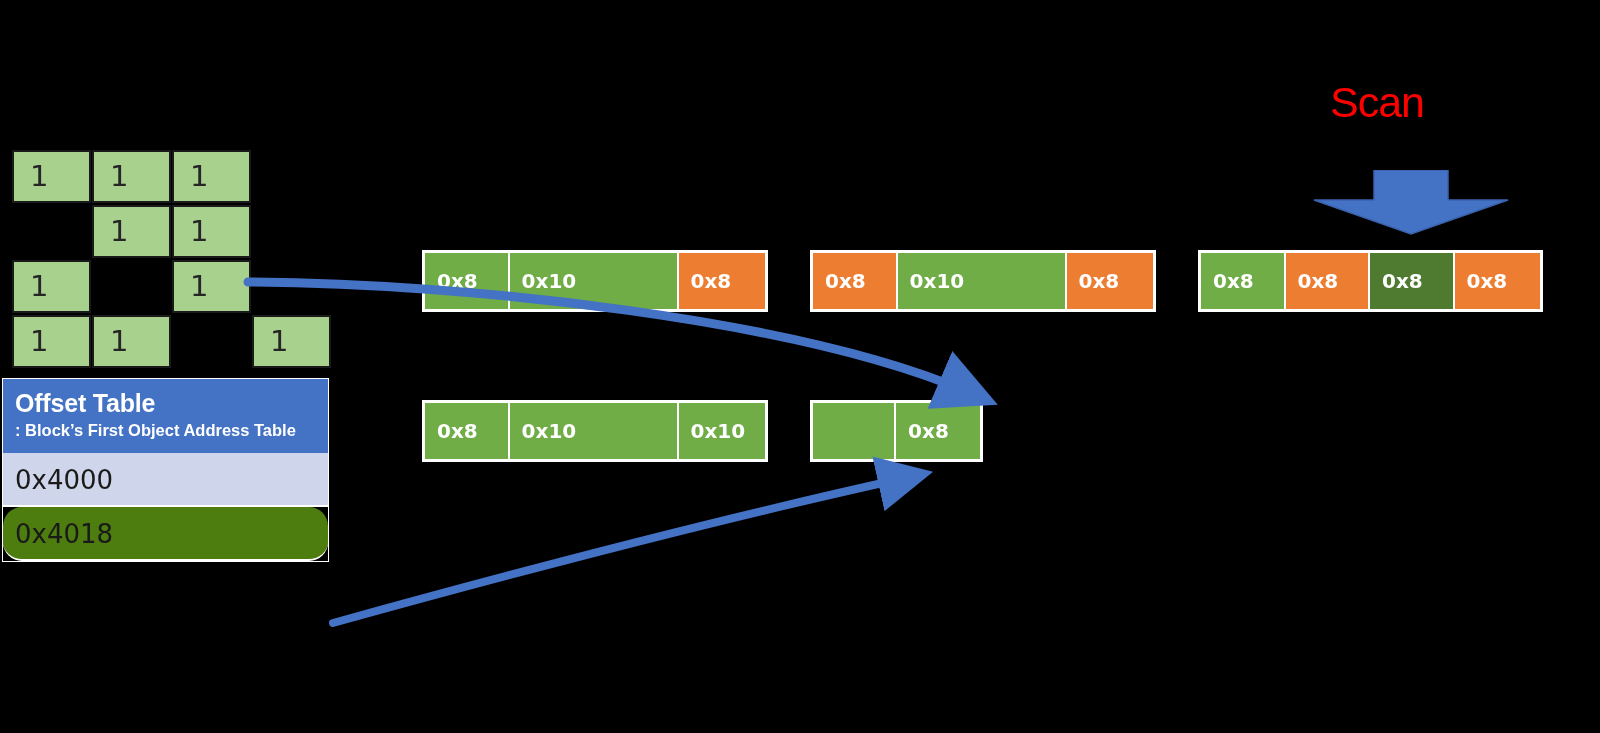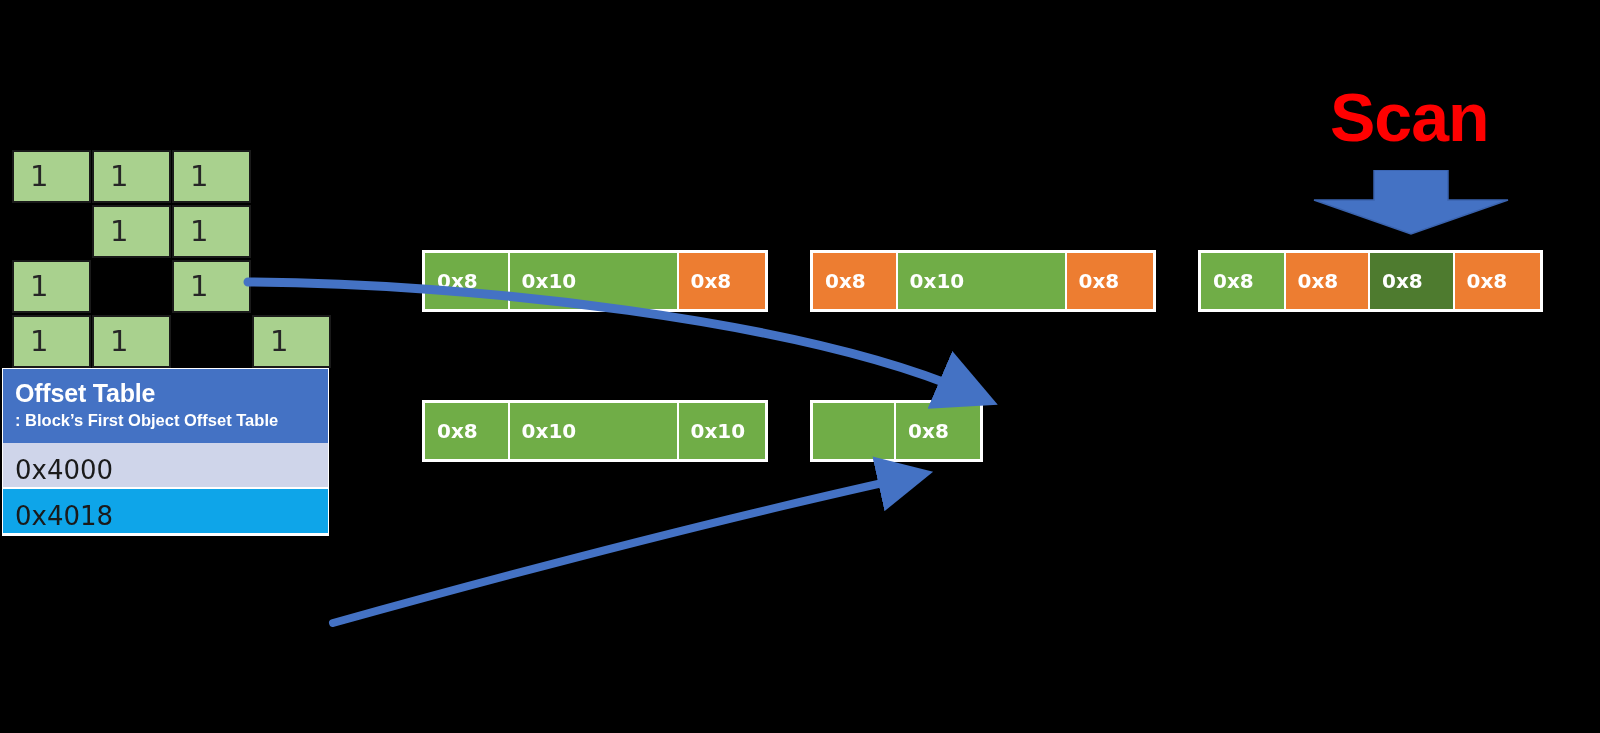--- a/index.html
+++ b/index.html
@@ -39,21 +39,21 @@
   }
   .grid-cell.empty {
     background: transparent;
     border: none;
   }
 
   
   #offset-table {
     position: absolute;
     left: 2px;
-    top: 368px;
+    top: 378px;
     width: 327px;
     box-sizing: border-box;
     border: 1px solid #ffffff;
   }
   #offset-table-header {
     background: #4472C4;
     color: #ffffff;
     padding: 9px 12px 12px 12px;
     box-sizing: border-box;
   }
@@ -64,30 +64,30 @@
     line-height: 31px;
   }
   #offset-table-subtitle {
     font-size: 16.5px;
     font-weight: bold;
     line-height: 21px;
     margin-top: 1px;
   }
   .offset-row {
     box-sizing: border-box;
-    height: 46px;
+    height: 54px;
     line-height: 54px;
     padding-left: 12px;
     font-family: "DejaVu Sans", sans-serif;
     font-size: 26px;
     color: #1a1a1a;
     border-bottom: 2px solid #ffffff;
   }
   .offset-row.shade-a { background: #CFD5EA; }
-  .offset-row.shade-b { background: #0ea5e9; }
+  .offset-row.shade-b { background: #4d7c0f; border-radius: 19px; }
 
   
   .mem-block {
     position: absolute;
     display: flex;
     box-sizing: border-box;
     background: #ef4444;
     border: 3px solid #ffffff;
     height: 62px;
   }
@@ -108,22 +108,22 @@
   .c-green { background: #70AD47; }
   .c-darkgreen { background: #4E7B2F; }
   .c-orange { background: #ED7D31; }
 
   
   #scan-label {
     position: absolute;
     left: 1330px;
     top: 78px;
     color: #FF0000;
-    font-size: 68px;
-    font-weight: bold;
+    font-size: 43px;
+    font-weight: normal;
     font-family: "Liberation Sans", sans-serif;
     letter-spacing: -1px;
   }
   #scan-arrow {
     position: absolute;
     left: 1308px;
     top: 170px;
     width: 206px;
     height: 66px;
   }
@@ -158,21 +158,21 @@
       <div class="grid-cell empty" style="left: 240px; top: 110px;"></div>
       <div class="grid-cell" style="left: 0px; top: 165px;">1</div>
       <div class="grid-cell" style="left: 80px; top: 165px;">1</div>
       <div class="grid-cell empty" style="left: 160px; top: 165px;"></div>
       <div class="grid-cell" style="left: 240px; top: 165px;">1</div>
     </div>
 
   <div id="offset-table">
     <div id="offset-table-header">
       <div id="offset-table-title">Offset Table</div>
-      <div id="offset-table-subtitle">: Block’s First Object Offset Table</div>
+      <div id="offset-table-subtitle">: Block’s First Object Address Table</div>
     </div>
     <div id="offset-table-rows">
         <div class="offset-row shade-a">0x4000</div>
         <div class="offset-row shade-b">0x4018</div>
       </div>
   </div>
 
   <div id="memory-blocks-layer">
       <div class="mem-block" style="left: 422px; top: 250px; width: 346px;">
         <div class="mem-cell c-green" style="width: 86px;">0x8</div>

